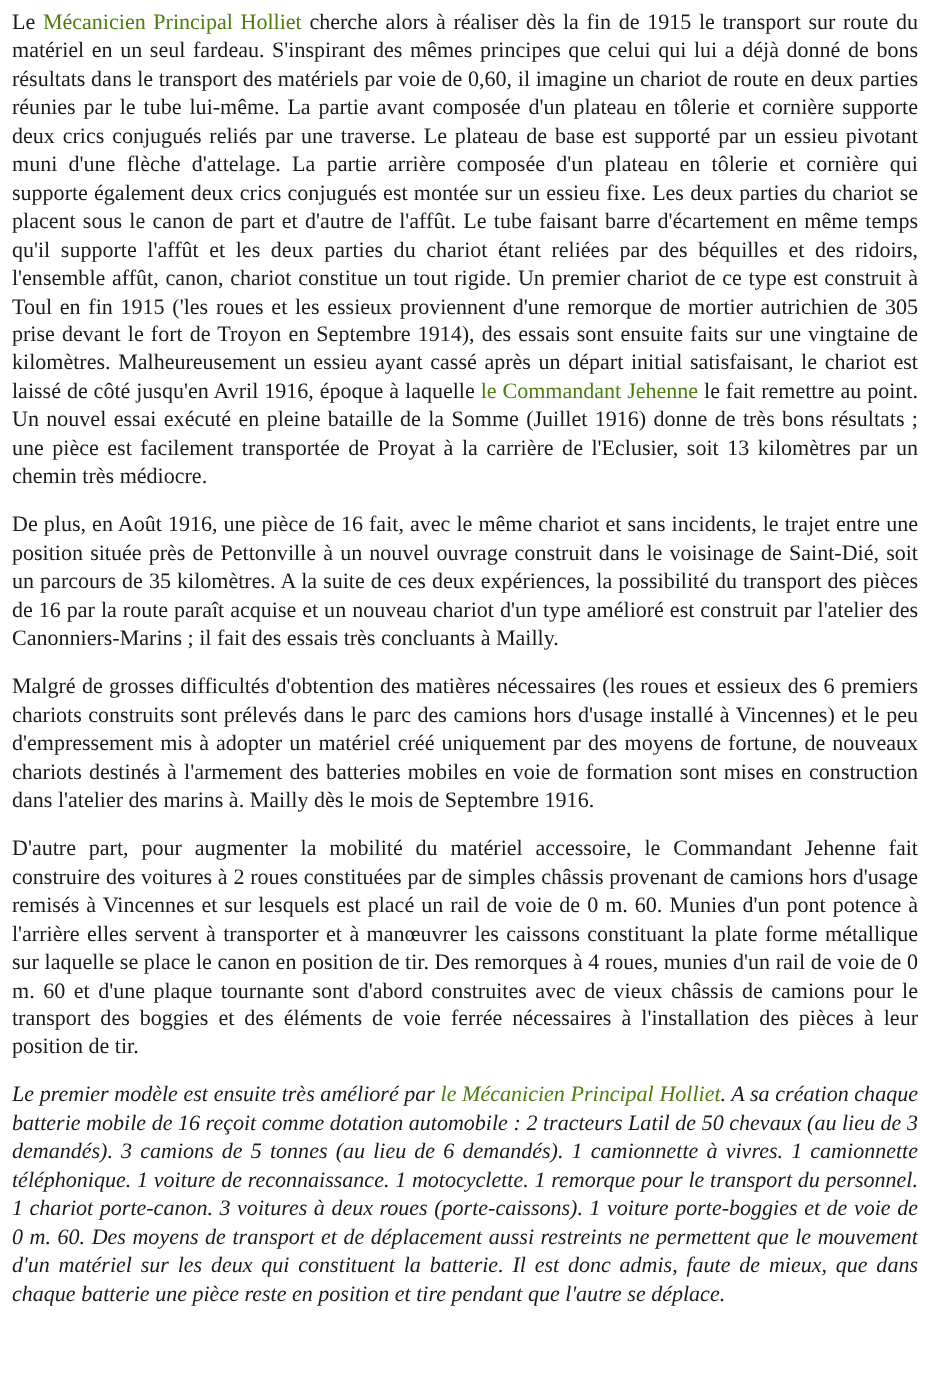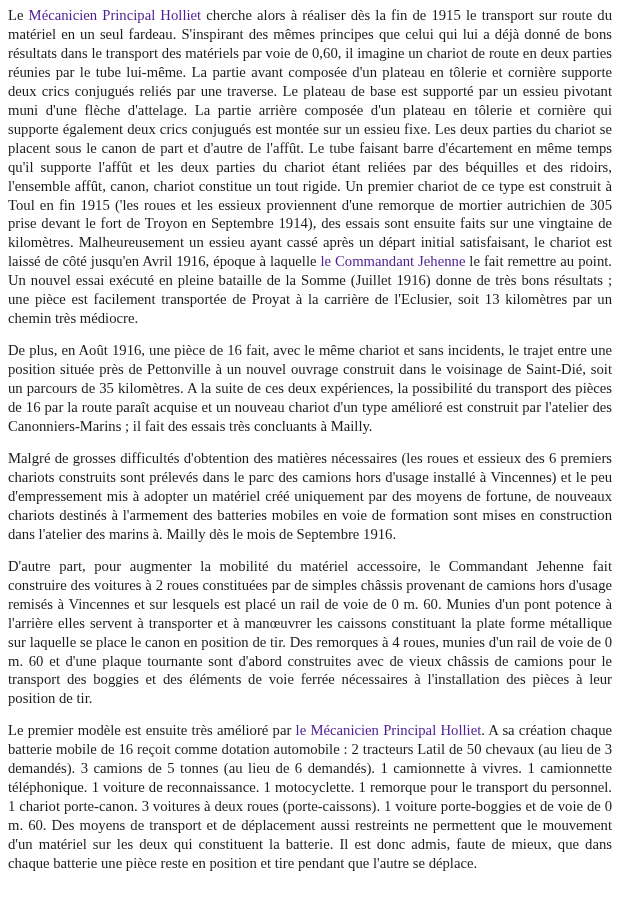--- a/index.html
+++ b/index.html
@@ -25,23 +25,24 @@
     font-size: 14.7px;
     line-height: 1.29;
     color: #1b1b1b;
     text-align: justify;
     text-justify: inter-word;
     margin: 0 0 13px 0;
     hyphens: none;
   }
   .para:last-child {
     margin-bottom: 8px;
+    font-style: italic;
   }
   .hl {
-    color: #4c1d95;
+    color: #4d7c0f;
   }
 </style>
 </head>
 <body>
 
 <div class="page">
   <div id="body-text">
       <div class="para"><span>Le </span><span class="hl">Mécanicien Principal Holliet</span><span> cherche alors à réaliser dès la fin de 1915 le transport sur route du matériel en un seul fardeau. S'inspirant des mêmes principes que celui qui lui a déjà donné de bons résultats dans le transport des matériels par voie de 0,60, il imagine un chariot de route en deux parties réunies par le tube lui-même. La partie avant composée d'un plateau en tôlerie et cornière supporte deux crics conjugués reliés par une traverse. Le plateau de base est supporté par un essieu pivotant muni d'une flèche d'attelage. La partie arrière composée d'un plateau en tôlerie et cornière qui supporte également deux crics conjugués est montée sur un essieu fixe. Les deux parties du chariot se placent sous le canon de part et d'autre de l'affût. Le tube faisant barre d'écartement en même temps qu'il supporte l'affût et les deux parties du chariot étant reliées par des béquilles et des ridoirs, l'ensemble affût, canon, chariot constitue un tout rigide. Un premier chariot de ce type est construit à Toul en fin 1915 ('les roues et les essieux proviennent d'une remorque de mortier autrichien de 305 prise devant le fort de Troyon en Septembre 1914), des essais sont ensuite faits sur une vingtaine de kilomètres. Malheureusement un essieu ayant cassé après un départ initial satisfaisant, le chariot est laissé de côté jusqu'en Avril 1916, époque à laquelle </span><span class="hl">le Commandant Jehenne</span><span> le fait remettre au point. Un nouvel essai exécuté en pleine bataille de la Somme (Juillet 1916) donne de très bons résultats ; une pièce est facilement transportée de Proyat à la carrière de l'Eclusier, soit 13 kilomètres par un chemin très médiocre.</span></div>
       <div class="para"><span>De plus, en Août 1916, une pièce de 16 fait, avec le même chariot et sans incidents, le trajet entre une position située près de Pettonville à un nouvel ouvrage construit dans le voisinage de Saint-Dié, soit un parcours de 35 kilomètres. A la suite de ces deux expériences, la possibilité du transport des pièces de 16 par la route paraît acquise et un nouveau chariot d'un type amélioré est construit par l'atelier des Canonniers-Marins ; il fait des essais très concluants à Mailly.</span></div>
       <div class="para"><span>Malgré de grosses difficultés d'obtention des matières nécessaires (les roues et essieux des 6 premiers chariots construits sont prélevés dans le parc des camions hors d'usage installé à Vincennes) et le peu d'empressement mis à adopter un matériel créé uniquement par des moyens de fortune, de nouveaux chariots destinés à l'armement des batteries mobiles en voie de formation sont mises en construction dans l'atelier des marins à. Mailly dès le mois de Septembre 1916.</span></div>

